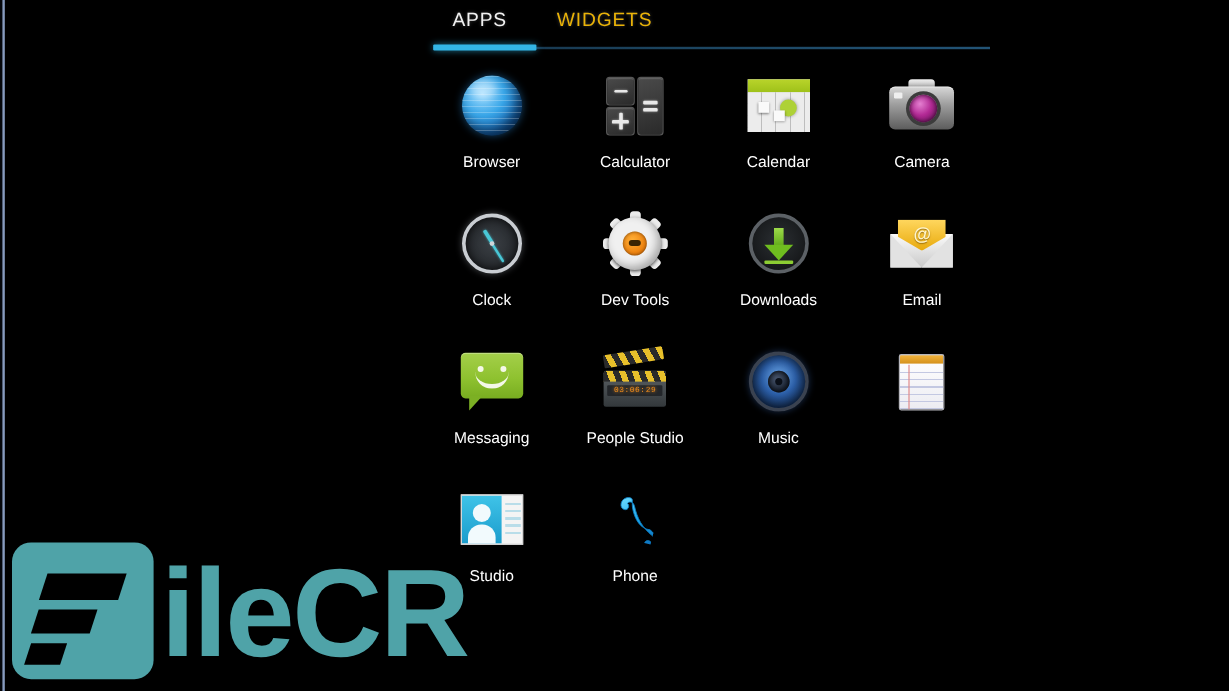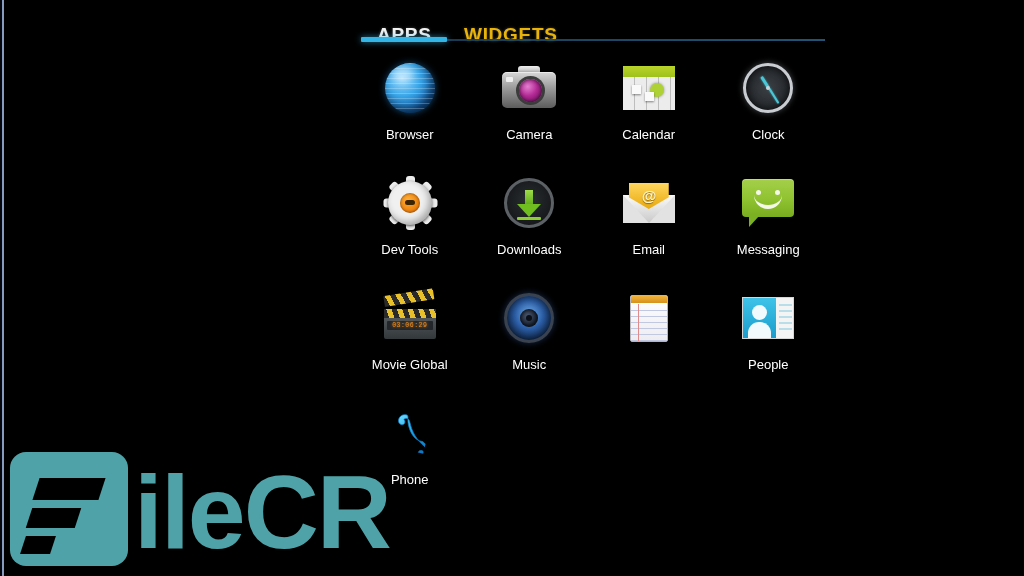--- a/index.html
+++ b/index.html
@@ -21,22 +21,22 @@
   #left-edge-2 {
     position: absolute; left: 0px; top: 0; width: 2px; height: 576px;
     background: #05070c;
   }
 
   
   #tabbar {
     position: absolute; left: 351px; top: 0px; width: 474px; height: 42px;
   }
   .tab {
-    position: absolute; top: 24px;
-    font-size: 19px; font-weight: bold; letter-spacing: .7px;
+    position: absolute; top: 9px;
+    font-size: 16px; font-weight: normal; letter-spacing: .7px;
     color: #f2f2f2; text-transform: uppercase;
     text-shadow: 0 0 3px rgba(255,255,255,.25);
     cursor: pointer; user-select: none;
   }
   .tab.inactive { color: #eab308; }
   #tab-apps { left: 26px; }
   #tab-widgets { left: 113px; }
 
   #tab-underline-track {
     position: absolute; left: 10px; top: 39px; width: 464px; height: 2px;
@@ -508,44 +508,60 @@
 
   <div id="grid">
 
     <div class="cell">
       <div class="iconbox">
         <div class="ic-browser"></div>
       </div>
       <div class="applabel">Browser</div>
     </div>
 
-
-    <div class="cell">
-      <div class="iconbox">
-        <div class="ic-camera">
-          <div class="cam-hump"></div>
-          <div class="cam-body"></div>
-          <div class="cam-flash"></div>
-          <div class="cam-lens"></div>
-        </div>
-      </div>
-      <div class="applabel">Camera</div>
+    <div class="cell">
+      <div class="iconbox">
+        <div class="ic-calc">
+          <div class="key k-minus">
+              <span class="glyph-bar"></span>
+            </div>
+          <div class="key k-plus">
+              <span class="glyph-plus"></span>
+            </div>
+          <div class="key k-eq">
+              <span class="glyph-eq"></span>
+            </div>
+        </div>
+      </div>
+      <div class="applabel">Calculator</div>
     </div>
 
     <div class="cell">
       <div class="iconbox">
         <div class="ic-calendar">
           <div class="cal-head"></div>
           <div class="cal-grid"></div>
           <div class="cal-card cc1"></div>
           <div class="cal-dot"></div>
           <div class="cal-card cc2"></div>
         </div>
       </div>
       <div class="applabel">Calendar</div>
+    </div>
+
+    <div class="cell">
+      <div class="iconbox">
+        <div class="ic-camera">
+          <div class="cam-hump"></div>
+          <div class="cam-body"></div>
+          <div class="cam-flash"></div>
+          <div class="cam-lens"></div>
+        </div>
+      </div>
+      <div class="applabel">Camera</div>
     </div>
 
     <div class="cell">
       <div class="iconbox">
         <div class="ic-clock">
           <div class="hand h-hour"></div>
           <div class="hand h-min"></div>
           <div class="pin"></div>
         </div>
       </div>
@@ -608,21 +624,21 @@
     <div class="cell">
       <div class="iconbox">
         <div class="ic-movie">
           <div class="clap-top"></div>
           <div class="clap-body">
             <div class="clap-stripe"></div>
             <div class="clap-screen">03:06:29</div>
           </div>
         </div>
       </div>
-      <div class="applabel">Movie Global</div>
+      <div class="applabel">People Studio</div>
     </div>
 
     <div class="cell">
       <div class="iconbox">
         <div class="ic-music"></div>
       </div>
       <div class="applabel">Music</div>
     </div>
 
     <div class="cell">
@@ -638,21 +654,21 @@
 
     <div class="cell">
       <div class="iconbox">
         <div class="ic-people">
           <div class="p-photo"></div>
           <div class="p-head"></div>
           <div class="p-body"></div>
           <div class="p-lines"></div>
         </div>
       </div>
-      <div class="applabel">People</div>
+      <div class="applabel">Studio</div>
     </div>
 
     <div class="cell">
       <div class="iconbox">
         <div class="ic-phone">
           <div class="handset">
             <svg class="hs-svg" viewBox="0 0 64 64" aria-hidden="true">
               <defs>
                 <linearGradient id="phg" x1="0" y1="0" x2="1" y2="1">
                   <stop offset="0%" stop-color="#6fdcff"></stop>

